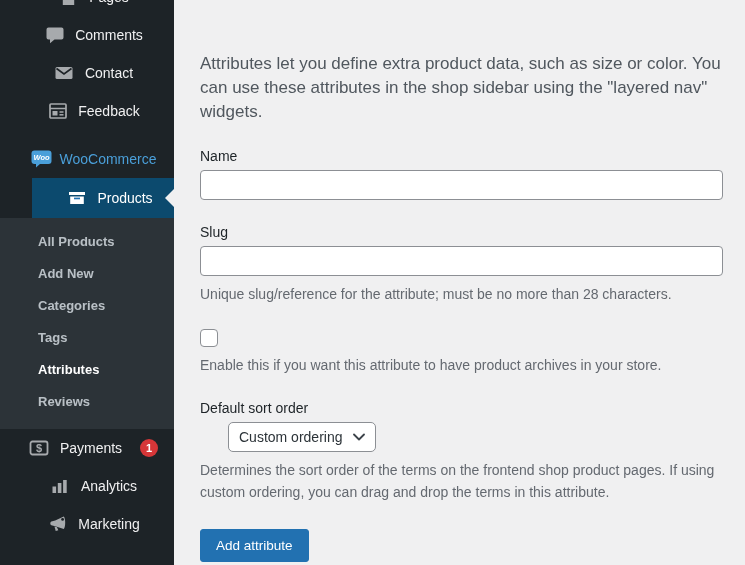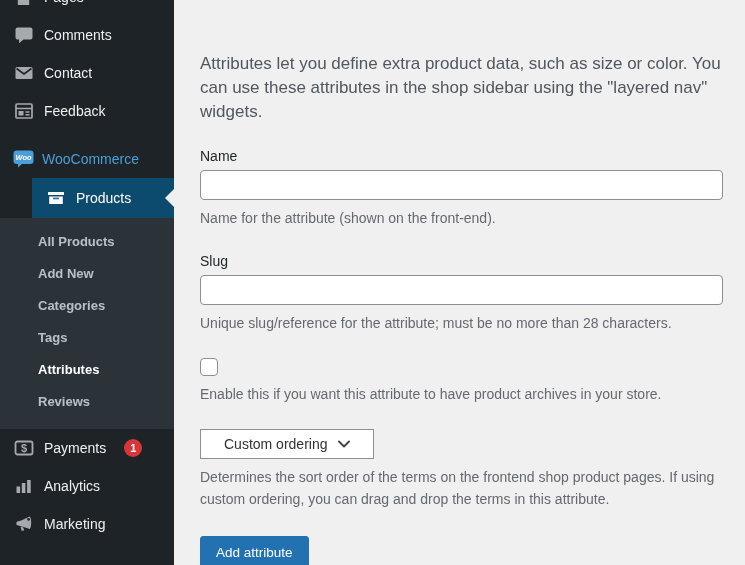--- a/index.html
+++ b/index.html
@@ -2,21 +2,21 @@
 <html><head>
 <meta charset="utf-8">
 <style>
   * { box-sizing: border-box; }
   html,body { margin:0; padding:0; }
   body { font-family: "Liberation Sans", sans-serif; }
   .app { width:745px; height:565px; display:flex; overflow:hidden; background:#f0f0f1; }
 
   
   .sidebar { width:174px; flex-shrink:0; background:#1d2327; color:#f0f0f1; font-size:14px; overflow:hidden; }
-  .menu-item { height:38px; display:flex; align-items:center; padding-left:13px; gap:10px; cursor:pointer; position:relative; }
+  .menu-item { height:38px; display:flex; align-items:center; padding-left:13px; gap:10px; cursor:pointer; position:relative;justify-content:center; }
   .menu-item .mi-icon { width:21px; height:20px; display:flex; align-items:center; justify-content:center; flex-shrink:0; }
   .menu-item.partial { margin-top:-22px; } 
   .menu-gap { height:10px; }
   .menu-item.woocommerce { color:#4a9fd9;gap:8px; }
   .menu-item.active { background:#0c4a6e; color:#fff; height:40px;margin-left:32px; }
   .active-arrow { position:absolute; right:0; top:50%; transform:translateY(-50%); width:0; height:0;
     border-top:9px solid transparent; border-bottom:9px solid transparent; border-right:9px solid #f0f0f1; }
   .badge { display:inline-flex; align-items:center; justify-content:center; min-width:18px; height:18px;
     border-radius:50%; background:#d63638; color:#fff; font-size:11px; font-weight:bold; margin-left:8px; padding:0 2px; }
   .submenu { background:#2c3338; padding:7px 0 12px 0; }
@@ -31,21 +31,21 @@
   .field { margin-top:24px; }
   .field-label { display:block; font-size:14px; color:#1d2327; margin-bottom:6px; }
   .text-input { width:100%; height:30px; border:1px solid #8c8f94; border-radius:4px; background:#fff;
     padding:0 8px; font-size:14px; font-family:"Liberation Sans",sans-serif; color:#2c3338; }
   .help { font-size:14px; line-height:22px; color:#646970; margin:7px 0 0; }
   .checkbox-row { display:flex; align-items:center; gap:9px; }
   .checkbox { appearance:none; -webkit-appearance:none; width:18px; height:18px; border:1px solid #8c8f94;
     border-radius:4px; background:#fff; margin:0; cursor:pointer; }
   .checkbox-label { font-size:14px; color:#1d2327; cursor:pointer; }
   .select-box { display:inline-flex; align-items:center; gap:10px; height:30px; border:1px solid #8c8f94;
-    border-radius:0; background:#fff; padding:0 23px; font-size:14px; color:#2c3338; cursor:pointer; }
+    border-radius:5px; background:#fff; padding:0 10px; font-size:14px; color:#2c3338; cursor:pointer;margin-left:28px; }
   .primary-btn { display:inline-block; margin-top:26px; background:#2271b1; border:1px solid #2271b1;
     color:#fff; font-size:13.5px; font-family:"Liberation Sans",sans-serif; border-radius:3px;
     padding:8px 15px; cursor:pointer; }
 </style>
 </head>
 <body>
 
 <div class="app">
 
   <aside class="sidebar">
@@ -174,37 +174,37 @@
   </aside>
 
   <main class="content">
 
 
     <p class="intro">Attributes let you define extra product data, such as size or color. You can use these attributes in the shop sidebar using the "layered nav" widgets.</p>
 
     <div class="field">
       <label class="field-label">Name</label>
       <input type="text" class="text-input" value="" style="">
-      <p class="help">Name for the attribute (shown on the front-end).</p>
     </div>
 
     <div class="field">
       <label class="field-label">Slug</label>
       <input type="text" class="text-input" value="" style="">
       <p class="help">Unique slug/reference for the attribute; must be no more than 28 characters.</p>
     </div>
 
     <div class="field">
       <div class="checkbox-row">
         <input type="checkbox" class="checkbox" style="">
       </div>
       <p class="help">Enable this if you want this attribute to have product archives in your store.</p>
     </div>
 
     <div class="field">
+      <label class="field-label">Default sort order</label>
       <div class="select-box">
         <span>Custom ordering</span>
         <span style="display:inline-flex;">
           <svg width="12" height="8" viewBox="0 0 12 8">
               <path d="M1 1.5 L6 6.5 L11 1.5" fill="none" stroke="#3c434a" stroke-width="1.8" stroke-linecap="round" stroke-linejoin="round"></path>
             </svg>
         </span>
       </div>
       <p class="help">Determines the sort order of the terms on the frontend shop product pages. If using custom ordering, you can drag and drop the terms in this attribute.</p>
     </div>

